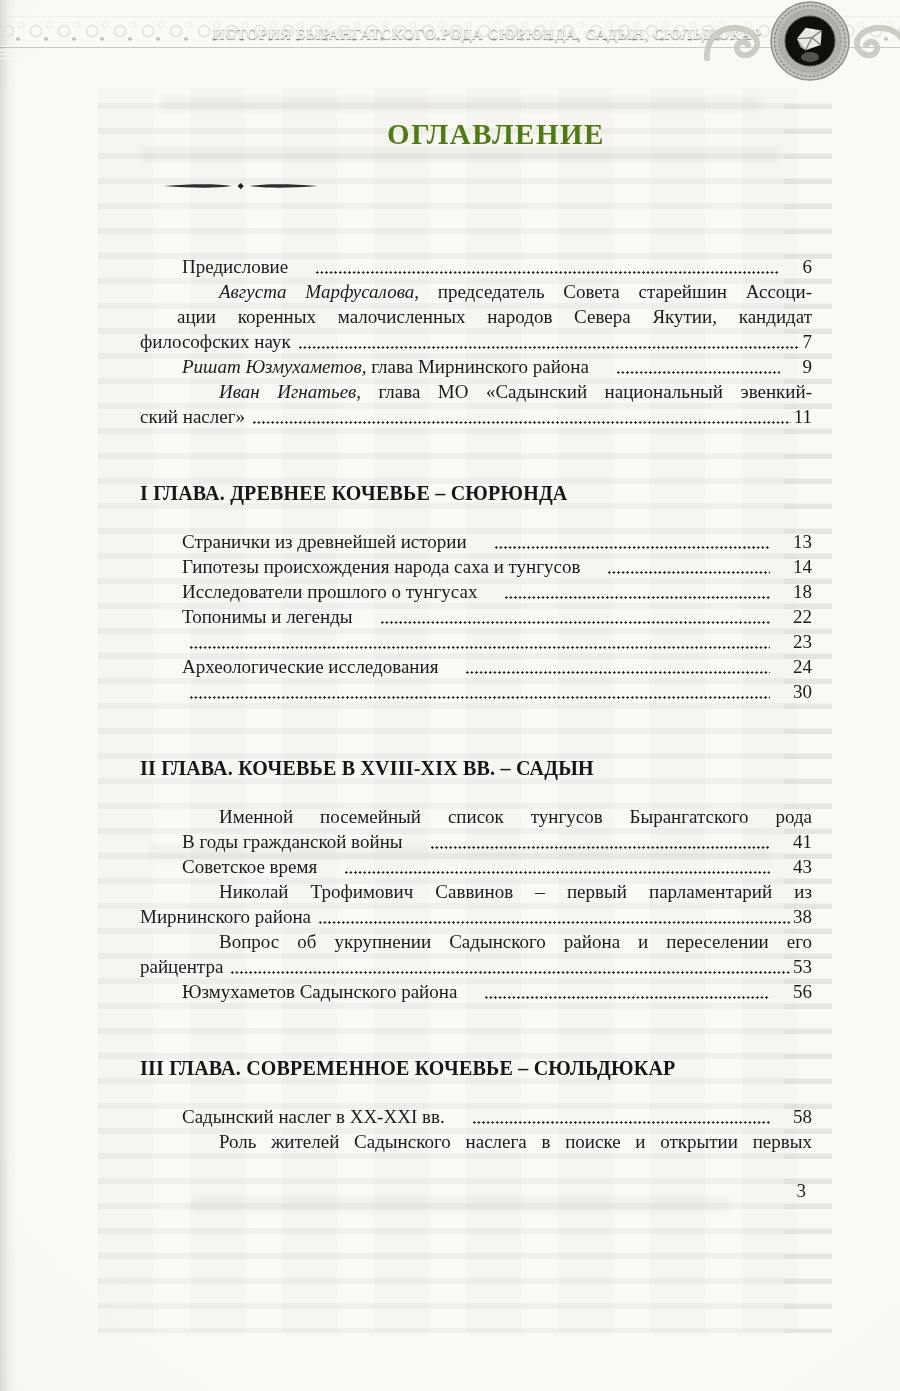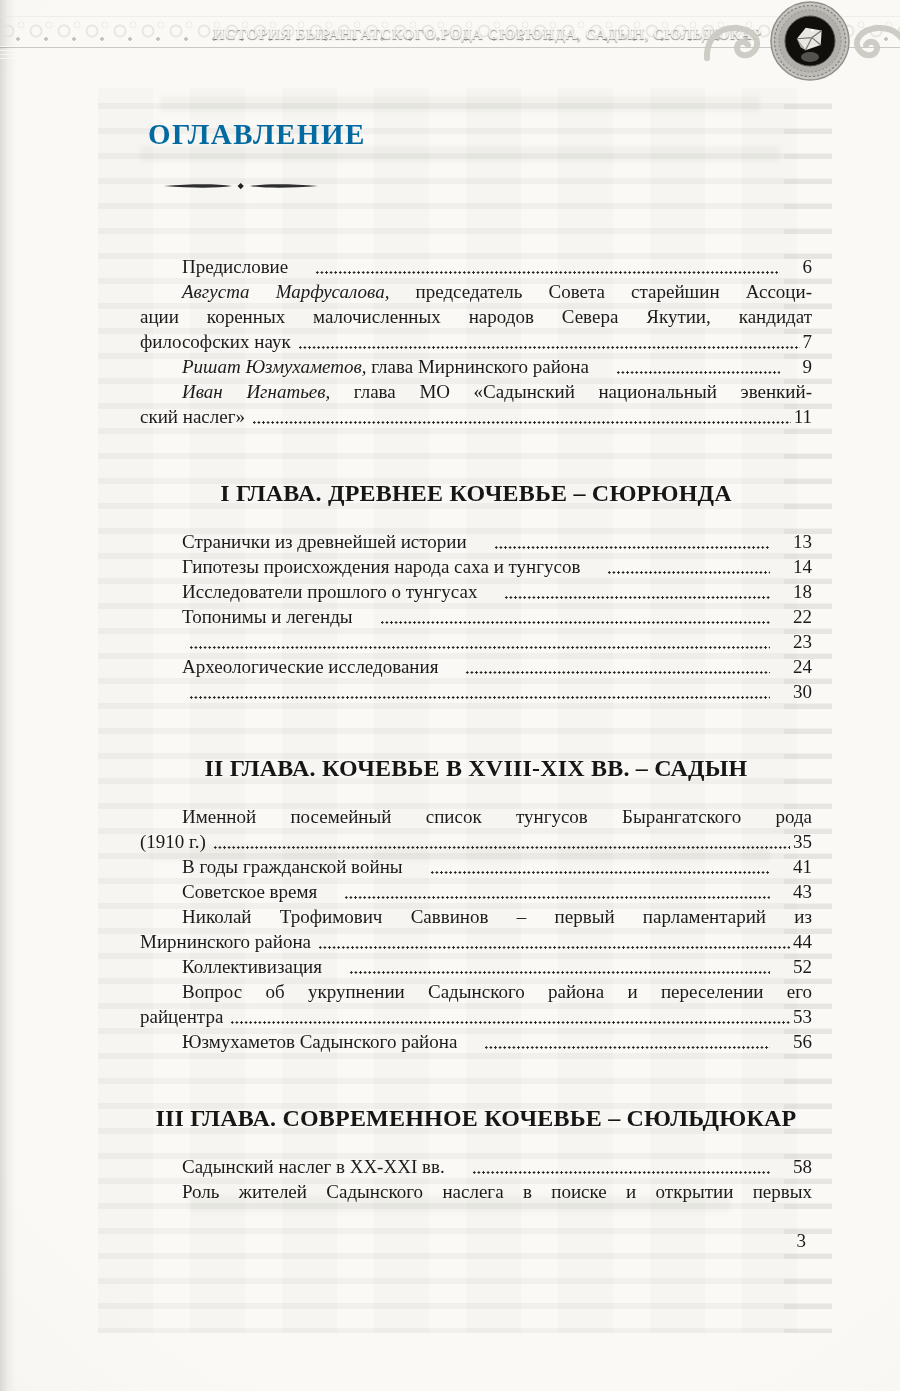--- a/index.html
+++ b/index.html
@@ -48,43 +48,43 @@
   }
   .curl { position: absolute; opacity: 0.92; }
   .curl-left  { left: 704px; top: 22px; }
   .curl-right { left: 846px; top: 22px; transform: scaleX(-1); }
   .medallion { position: absolute; left: 768px; top: 0; width: 84px; height: 84px; }
 
   
   .content { position: relative; padding: 0 88px 0 140px; }
   h1.page-title {
     margin: 118px 0 0; padding: 0;
-    position: relative; left: 8px;
-    text-align: left;
+    position: relative; left: 20px;
+    text-align: center;
     font-size: 29px; line-height: 32px; font-weight: 700;
-    letter-spacing: 1.5px; color: #0369a1;
+    letter-spacing: 1.5px; color: #4d7c0f;
   }
   .divider {
     position: relative; left: 22px;
     width: 158px; height: 10px;
     margin: 31px auto 0;
   }
 
   
   #toc { margin: 0; }
   .sec-entries.front { margin-top: 59px; }
   h2.sec-heading {
     margin: 52px 0 23px; padding: 0;
-    text-align: center;
-    font-size: 24px; line-height: 25px; font-weight: 700;
+    text-align: left;
+    font-size: 20px; line-height: 25px; font-weight: 700;
     letter-spacing: 0.2px; color: #161616;
   }
   .entry { margin: 0; }
   .line { line-height: 25px; font-size: 19px; }
-  .line.mid { text-align: justify; text-align-last: justify; -moz-text-align-last: justify; }
+  .line.mid { text-align: justify; text-align-last: justify; margin-left: 37px; -moz-text-align-last: justify; }
   .line.first { text-indent: 42px; gap: 20px; }
   .line.last { display: flex; align-items: baseline; text-indent: 0; }
   .line.last.first { padding-left: 42px; }
   .line .txt { flex: 0 1 auto; white-space: nowrap; }
   .line i { font-style: italic; }
   .leader {
     flex: 1 1 auto; min-width: 18px;
     align-self: flex-end;
     height: 5px; margin: 0 3px 4px 7px;
     background-image: radial-gradient(circle, #262626 1px, rgba(0,0,0,0) 1.35px);
@@ -249,53 +249,41 @@
               <span class="pg">30</span>
             </div>
           </div>
         </div>
       </section>
       <section class="toc-section">
         <h2 class="sec-heading">II ГЛАВА. КОЧЕВЬЕ В XVIII-XIX ВВ. – САДЫН</h2>
         <div class="sec-entries">
           <div class="entry">
             <div class="line first mid"><span class="txt">Именной посемейный список тунгусов Бырангатского рода</span></div>
-            <div class="line last">
-              <span class="txt">(1910 г.)</span>
-              <span class="leader"></span>
-              <span class="pg">35</span>
-            </div>
           </div>
           <div class="entry">
             <div class="line first last">
               <span class="txt">В годы гражданской войны</span>
               <span class="leader"></span>
               <span class="pg">41</span>
             </div>
           </div>
           <div class="entry">
             <div class="line first last">
               <span class="txt">Советское время</span>
               <span class="leader"></span>
               <span class="pg">43</span>
             </div>
           </div>
           <div class="entry">
             <div class="line first mid"><span class="txt">Николай Трофимович Саввинов – первый парламентарий из</span></div>
             <div class="line last">
               <span class="txt">Мирнинского района</span>
               <span class="leader"></span>
-              <span class="pg">44</span>
-            </div>
-          </div>
-          <div class="entry">
-            <div class="line first last">
-              <span class="txt">Коллективизация</span>
-              <span class="leader"></span>
-              <span class="pg">52</span>
+              <span class="pg">38</span>
             </div>
           </div>
           <div class="entry">
             <div class="line first mid"><span class="txt">Вопрос об укрупнении Садынского района и переселении его</span></div>
             <div class="line last">
               <span class="txt">райцентра</span>
               <span class="leader"></span>
               <span class="pg">53</span>
             </div>
           </div>

